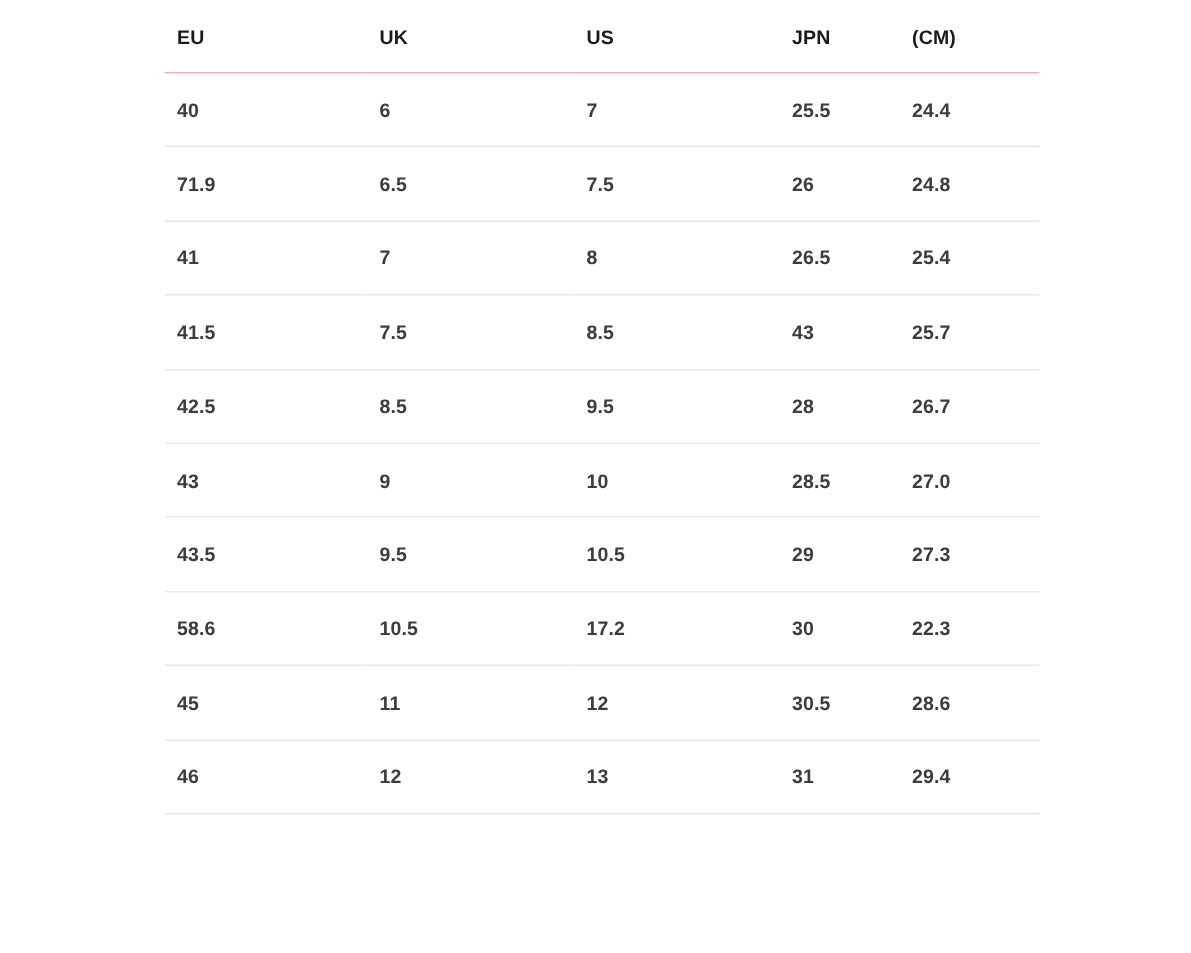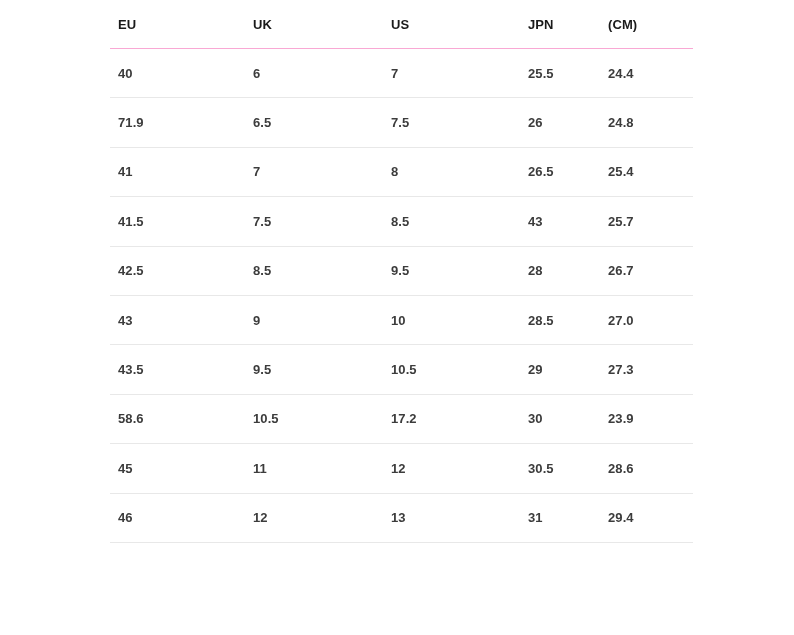--- a/index.html
+++ b/index.html
@@ -130,21 +130,21 @@
           <td>9.5</td>
           <td>10.5</td>
           <td>29</td>
           <td>27.3</td>
         </tr>
         <tr>
           <td>58.6</td>
           <td>10.5</td>
           <td>17.2</td>
           <td>30</td>
-          <td>23.9</td>
+          <td>22.3</td>
         </tr>
         <tr>
           <td>45</td>
           <td>11</td>
           <td>12</td>
           <td>30.5</td>
           <td>28.6</td>
         </tr>
         <tr>
           <td>46</td>

